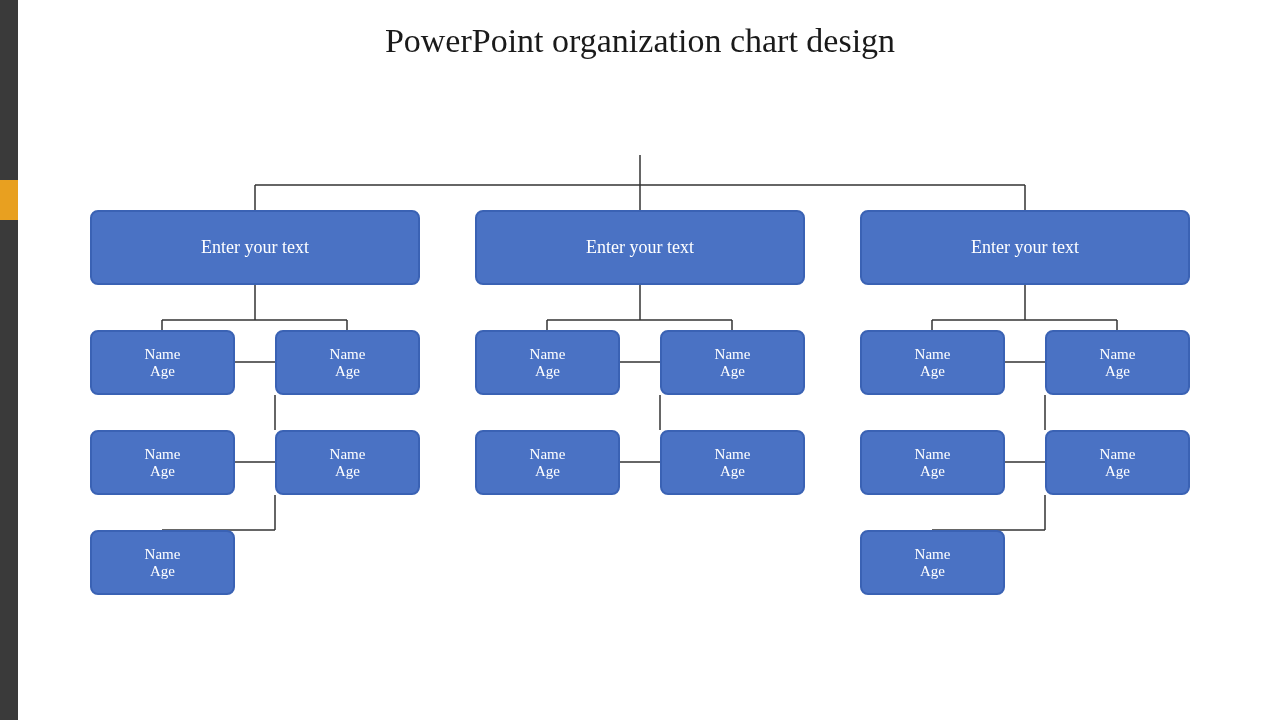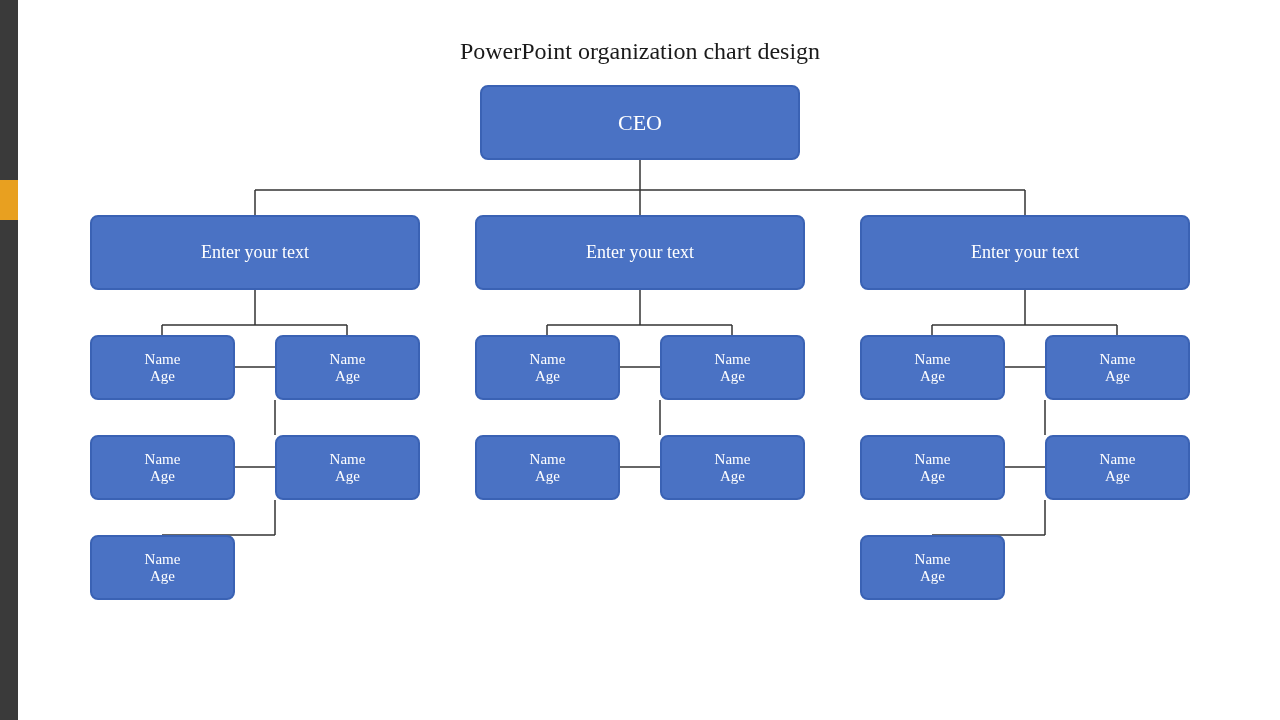--- a/index.html
+++ b/index.html
@@ -32,24 +32,24 @@
       position: absolute;
       left: 0;
       top: 180px;
       width: 18px;
       height: 40px;
       background: #e8a020;
     }
 
     .title {
       text-align: center;
-      font-size: 24px;
+      font-size: 34px;
       font-weight: normal;
       color: #1a1a1a;
-      padding-top: 38px;
+      padding-top: 22px;
       padding-bottom: 10px;
       font-family: Georgia, serif;
     }
 
     .chart-area {
       position: relative;
       width: 1240px;
       margin: 0 auto;
       height: 650px;
     }
@@ -189,23 +189,20 @@
       <line x1="985" y1="292" x2="1025" y2="292" stroke="#333" stroke-width="1.5"></line>
 
       <line x1="985" y1="392" x2="1025" y2="392" stroke="#333" stroke-width="1.5"></line>
 
       <line x1="1025" y1="325" x2="1025" y2="360" stroke="#333" stroke-width="1.5"></line>
 
       <line x1="1025" y1="425" x2="1025" y2="460" stroke="#333" stroke-width="1.5"></line>
       <line x1="912" y1="460" x2="1025" y2="460" stroke="#333" stroke-width="1.5"></line>
     </svg>
 
-    <div class="box box-ceo">
-      <span>CEO</span>
-    </div>
 
     <div class="box box-l2-left">
       <span>Enter your text</span>
     </div>
     <div class="box box-l2-mid">
       <span>Enter your text</span>
     </div>
     <div class="box box-l2-right">
       <span>Enter your text</span>
     </div>

